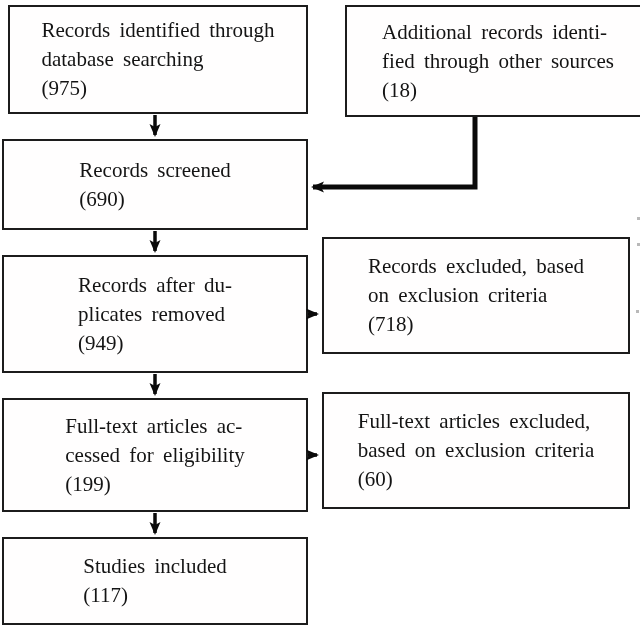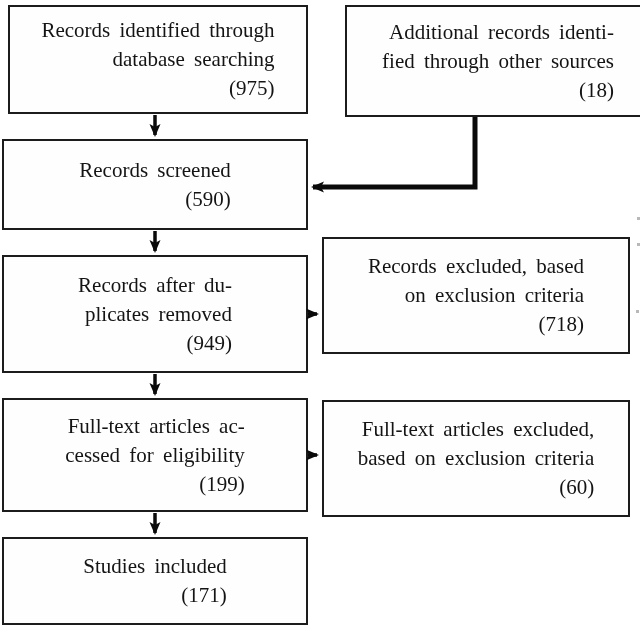--- a/index.html
+++ b/index.html
@@ -19,37 +19,37 @@
     position: absolute;
     box-sizing: border-box;
     border: 2px solid #1c1c1c;
     background: #fffefe;
     display: flex;
     align-items: center;
     justify-content: center;
   }
   .box-text {
     white-space: pre-line;
-    text-align: right;
+    text-align: left;
     font-size: 21px;
     line-height: 29px;
     color: #141414;
     word-spacing: 4px;
     padding: 0 6px;
   }
   
   #b1 { left: 8px;   top: 5px;   width: 300px; height: 109px; }
   #b3 { left: 2px;   top: 139px; width: 306px; height: 91px;  }
   #b4 { left: 2px;   top: 255px; width: 306px; height: 118px; }
   #b6 { left: 2px;   top: 398px; width: 306px; height: 114px; }
   #b8 { left: 2px;   top: 537px; width: 306px; height: 88px;  }
   
   #b2 { left: 322px; top: 5px;   width: 306px; height: 112px; margin-left: 23px; }
   #b5 { left: 322px; top: 237px; width: 308px; height: 117px; }
-  #b7 { left: 322px; top: 400px; width: 308px; height: 117px; }
+  #b7 { left: 322px; top: 392px; width: 308px; height: 117px; }
 
   #arrows {
     position: absolute;
     left: 0;
     top: 0;
     pointer-events: none;
   }
   .arr {
     stroke: #0a0a0a;
     stroke-width: 3.5;
@@ -80,21 +80,21 @@
 database searching
 (975)</span>
   </div>
   <div class="box" id="b2">
     <span class="box-text">Additional records identi-
 fied through other sources
 (18)</span>
   </div>
   <div class="box" id="b3">
     <span class="box-text">Records screened
-(590)</span>
+(690)</span>
   </div>
   <div class="box" id="b4">
     <span class="box-text">Records after du-
 plicates removed
 (949)</span>
   </div>
   <div class="box" id="b5">
     <span class="box-text">Records excluded, based
 on exclusion criteria
 (718)</span>
@@ -104,21 +104,21 @@
 cessed for eligibility
 (199)</span>
   </div>
   <div class="box" id="b7">
     <span class="box-text">Full-text articles excluded,
 based on exclusion criteria
 (60)</span>
   </div>
   <div class="box" id="b8">
     <span class="box-text">Studies included
-(171)</span>
+(117)</span>
   </div>
 
   <svg id="arrows" width="640" height="630" viewBox="0 0 640 630">
     <defs>
       <marker id="ah" markerUnits="userSpaceOnUse" markerWidth="16" markerHeight="14" refX="11" refY="5.5" orient="auto">
         <path d="M0,0 L13,5.5 L0,11 L3,5.5 Z" fill="#0a0a0a"></path>
       </marker>
     </defs>
     <path class="arr" marker-end="url(#ah)" d="M155,115 L155,135"></path>
     <path class="arr-thick" marker-end="url(#ah)" d="M475,117 L475,187 L313,187"></path>

